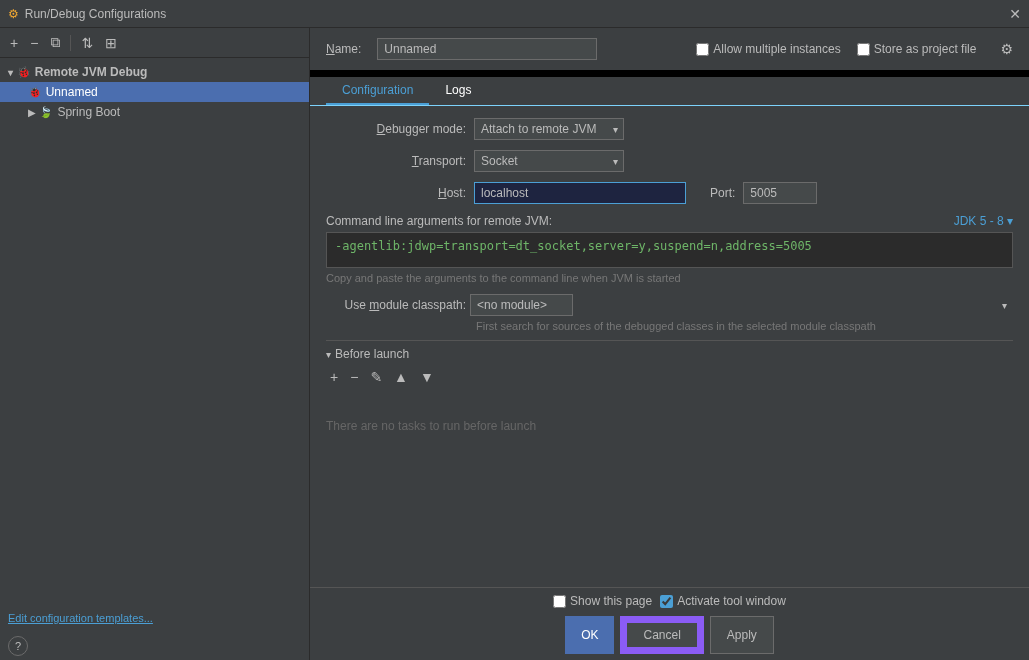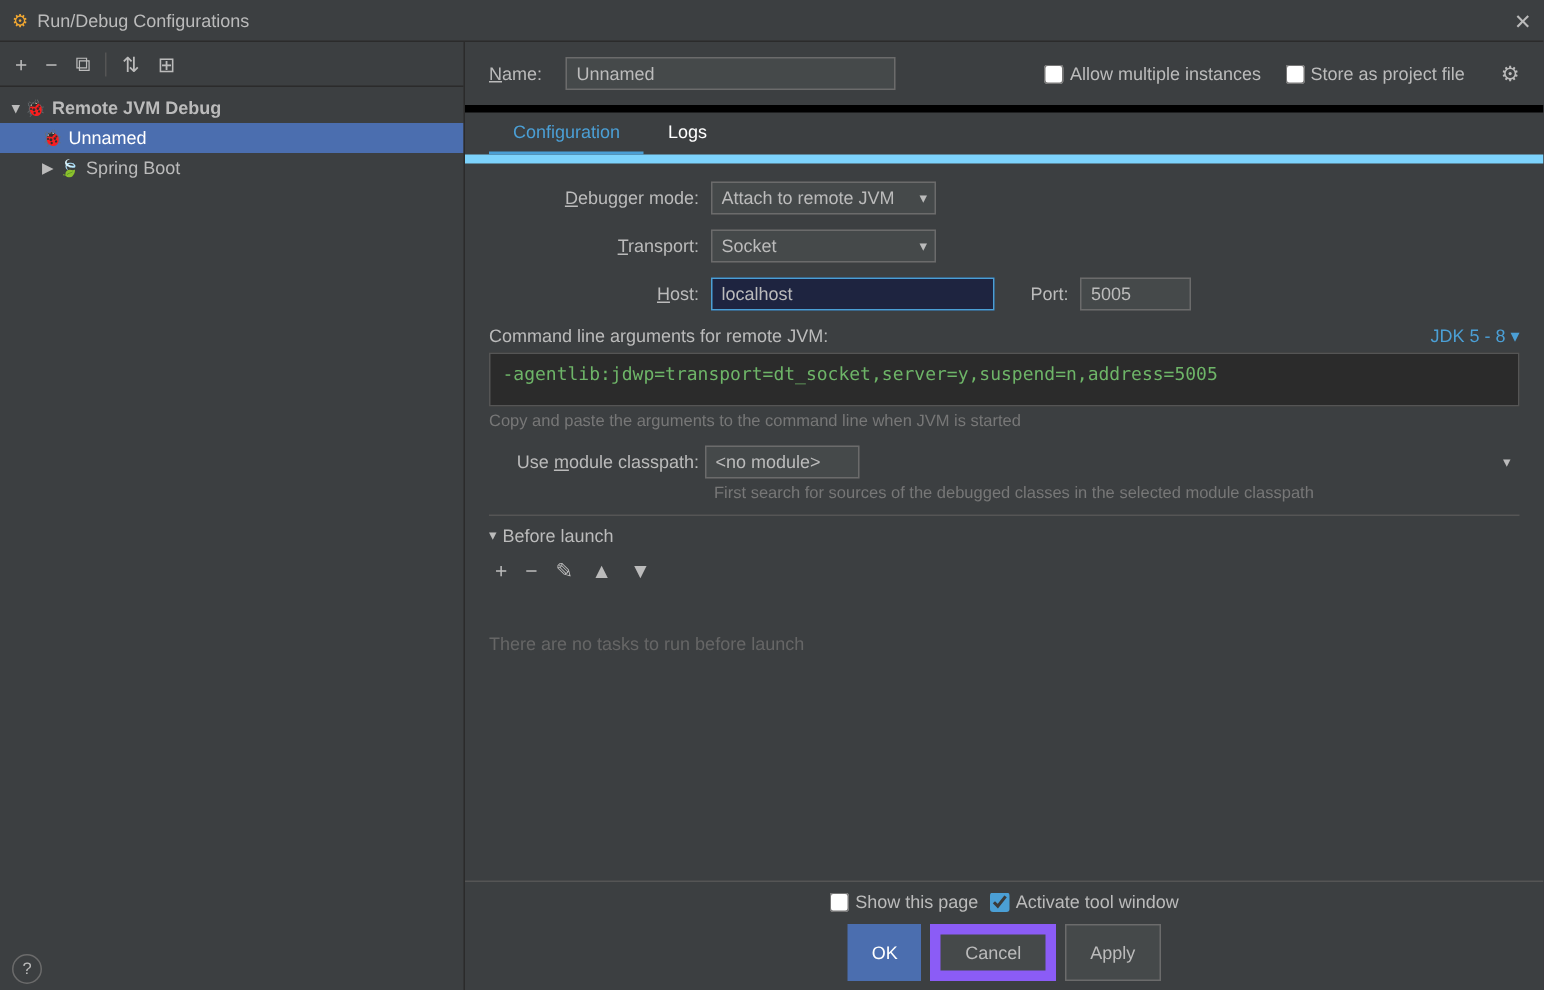--- a/index.html
+++ b/index.html
@@ -78,21 +78,21 @@
       background: #3c3f41;
       display: flex;
       flex-direction: column;
     }
 
     
     .right-header {
       display: flex;
       align-items: center;
       padding: 10px 16px;
-      border-bottom: 5px solid #000000;
+      border-bottom: 7px solid #000000;
       gap: 16px;
     }
     .name-label { color: #bbbbbb; font-size: 12px; }
     .name-label span { text-decoration: underline; }
     .name-input {
       width: 220px;
       background: #45494a;
       border: 1px solid #6b6b6b;
       color: #bbbbbb;
       padding: 3px 6px;
@@ -110,21 +110,21 @@
       align-items: center;
       gap: 4px;
       cursor: pointer;
     }
     .checkbox-item input[type="checkbox"] { accent-color: #4b9fd5; }
     .gear-icon { color: #bbbbbb; font-size: 14px; cursor: pointer; margin-left: 8px; }
 
     
     .tabs {
       display: flex;
-      border-bottom: 6px solid #7dd3fc;
+      border-bottom: 1px solid #7dd3fc;
       padding: 0 16px;
       align-items: flex-end;
     }
     .tab {
       padding: 6px 16px;
       cursor: pointer;
       color: #ffffff;
       border-bottom: 2px solid transparent;
       font-size: 12px;
     }
@@ -180,21 +180,21 @@
       font-size: 10px;
     }
 
     .host-input {
       background: #1e2440;
       border: 1px solid #4b9fd5;
       color: #bbbbbb;
       padding: 3px 6px;
       font-size: 12px;
       outline: none;
-      width: 189px;
+      width: 212px;
     }
     .port-label { color: #bbbbbb; }
     .port-input {
       background: #45494a;
       border: 1px solid #6b6b6b;
       color: #bbbbbb;
       padding: 3px 6px;
       font-size: 12px;
       outline: none;
       width: 74px;
@@ -392,20 +392,21 @@
       </div>
 
       <div class="tree-item level-2">
         <span class="arrow">▶</span>
         <span class="tree-icon run-icon">🍃</span>
         <span>Spring Boot</span>
       </div>
     </div>
 
     <div style="flex:1"></div>
+    <div class="edit-templates">Edit configuration templates...</div>
     <div class="left-bottom">
       <button class="question-mark">?</button>
     </div>
   </div>
 
   <div class="right-panel">
 
     <div class="right-header">
       <label class="name-label">
         <span>N</span>ame:

